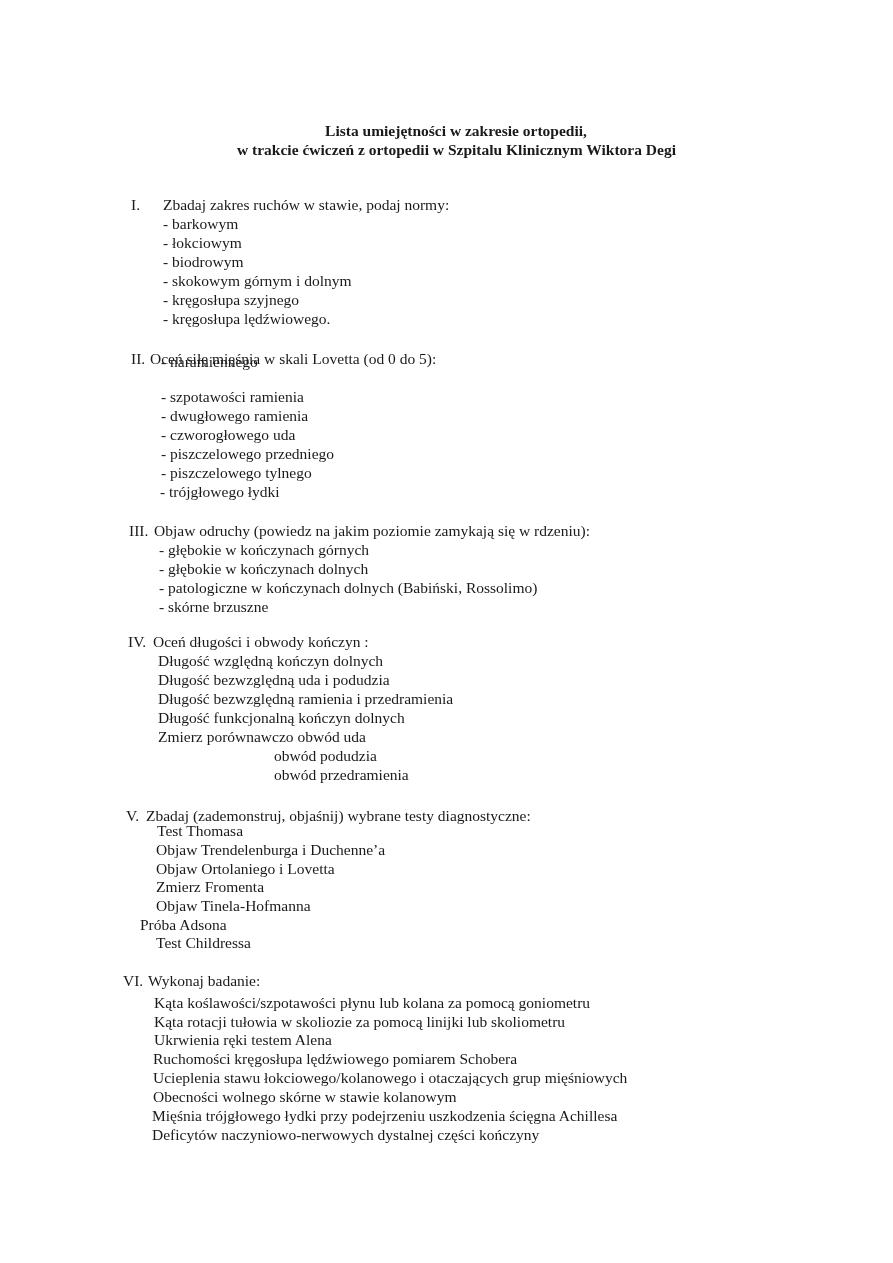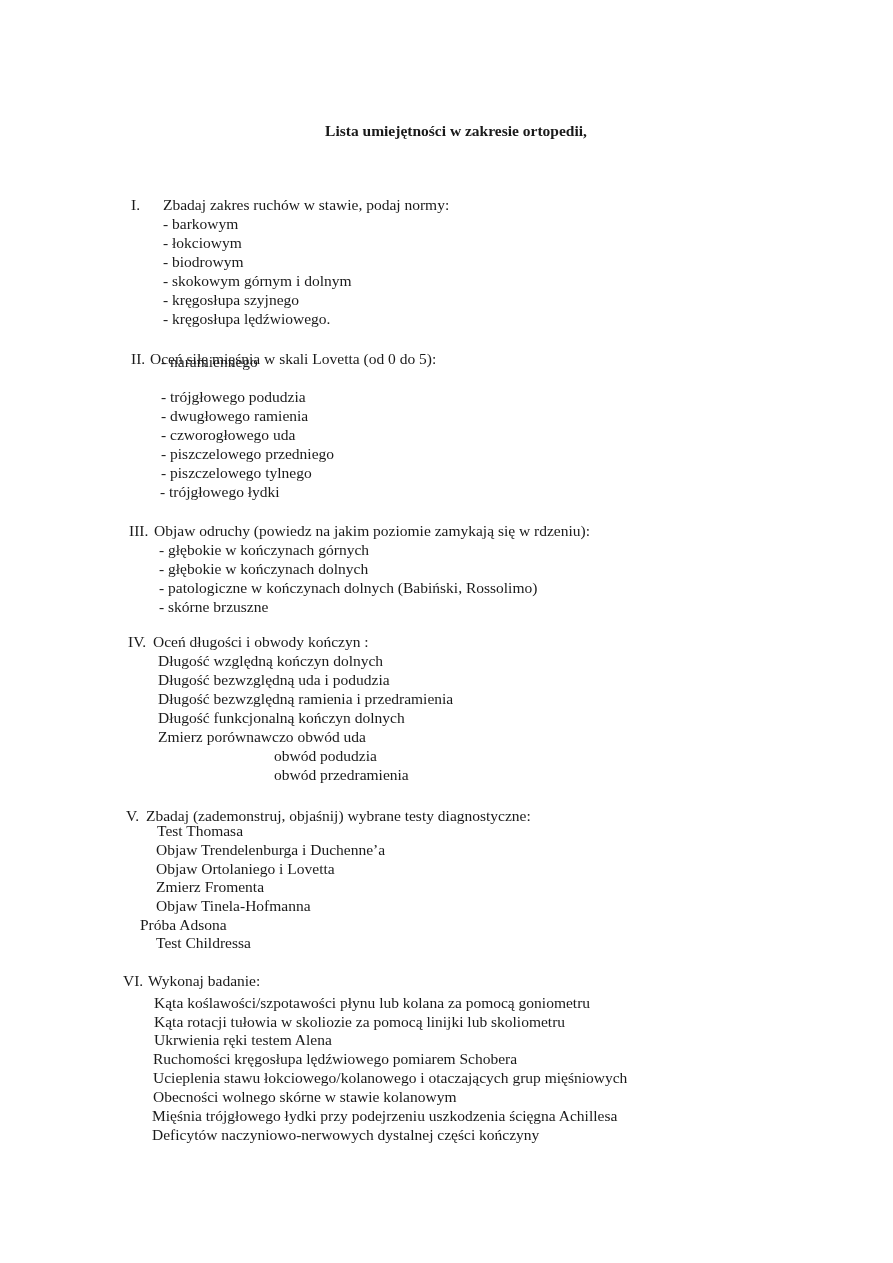--- a/index.html
+++ b/index.html
@@ -10,38 +10,39 @@
   .title div { white-space: nowrap; }
   .title .l1 { padding-left: 19px; }
   .title .l3 { padding-left: 20px; }
   .line { position: absolute; white-space: nowrap; line-height: 19px; }
 </style>
 </head>
 <body>
 
 <div class="title">
   <div class="l1">Lista umiejętności w zakresie ortopedii,</div>
+  <div class="l3">w trakcie ćwiczeń z ortopedii w Szpitalu Klinicznym Wiktora Degi</div>
 </div>
 
 <div>
   <span class="line" style="left:131px;top:195px">I.</span>
   <span class="line" style="left:163px;top:195px">Zbadaj zakres ruchów w stawie, podaj normy:</span>
   <span class="line" style="left:163px;top:214px">- barkowym</span>
   <span class="line" style="left:163px;top:233px">- łokciowym</span>
   <span class="line" style="left:163px;top:252px">- biodrowym</span>
   <span class="line" style="left:163px;top:271px">- skokowym górnym i dolnym</span>
   <span class="line" style="left:163px;top:290px">- kręgosłupa szyjnego</span>
   <span class="line" style="left:163px;top:309px">- kręgosłupa lędźwiowego.</span>
 </div>
 
 <div>
   <span class="line" style="left:131px;top:349px">II.</span>
   <span class="line" style="left:150px;top:349px">Oceń siłę mięśnia w skali Lovetta (od 0 do 5):</span>
   <span class="line" style="left:161px;top:352px">- naramiennego</span>
-  <span class="line" style="left:161px;top:387px">- trójgłowego podudzia</span>
+  <span class="line" style="left:161px;top:387px">- szpotawości ramienia</span>
   <span class="line" style="left:161px;top:406px">- dwugłowego ramienia</span>
   <span class="line" style="left:161px;top:425px">- czworogłowego uda</span>
   <span class="line" style="left:161px;top:444px">- piszczelowego przedniego</span>
   <span class="line" style="left:161px;top:463px">- piszczelowego tylnego</span>
   <span class="line" style="left:160px;top:482px">- trójgłowego łydki</span>
 </div>
 
 <div>
   <span class="line" style="left:129px;top:521px">III.</span>
   <span class="line" style="left:154px;top:521px">Objaw odruchy (powiedz na jakim poziomie zamykają się w rdzeniu):</span>

